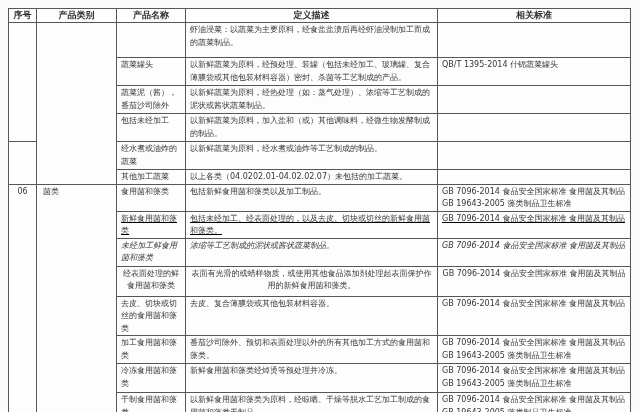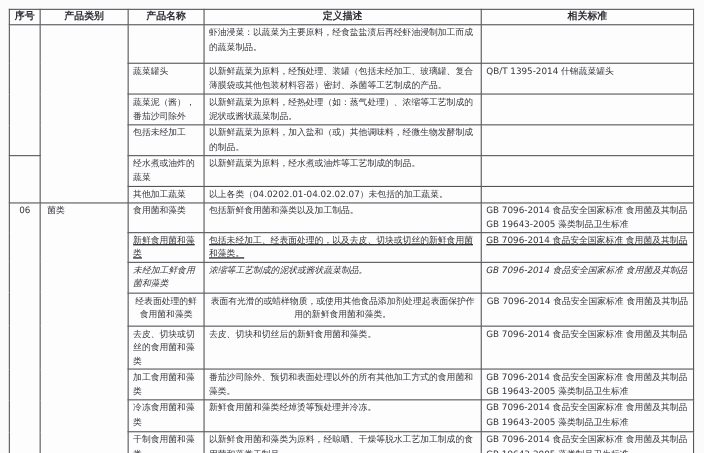--- a/index.html
+++ b/index.html
@@ -122,21 +122,21 @@
           <td class="col-def">浓缩等工艺制成的泥状或酱状蔬菜制品。</td>
           <td class="col-std">GB 7096-2014 食品安全国家标准 食用菌及其制品</td>
         </tr>
         <tr style="height: 30px; text-align: center;">
           <td class="col-name">经表面处理的鲜食用菌和藻类</td>
           <td class="col-def">表面有光滑的或蜡样物质，或使用其他食品添加剂处理起表面保护作用的新鲜食用菌和藻类。</td>
           <td class="col-std">GB 7096-2014 食品安全国家标准 食用菌及其制品</td>
         </tr>
         <tr style="height: 37px;">
           <td class="col-name">去皮、切块或切丝的食用菌和藻类</td>
-          <td class="col-def">去皮、切块和切丝后的新鲜食用菌和藻类。</td>
+          <td class="col-def">去皮、复合薄膜袋或其他包装材料容器。</td>
           <td class="col-std">GB 7096-2014 食品安全国家标准 食用菌及其制品</td>
         </tr>
         <tr style="height: 28px;">
           <td class="col-name">加工食用菌和藻类</td>
           <td class="col-def">番茄沙司除外、预切和表面处理以外的所有其他加工方式的食用菌和藻类。</td>
           <td class="col-std">GB 7096-2014 食品安全国家标准 食用菌及其制品
 GB 19643-2005 藻类制品卫生标准</td>
         </tr>
         <tr style="height: 29px;">
           <td class="col-name">冷冻食用菌和藻类</td>

